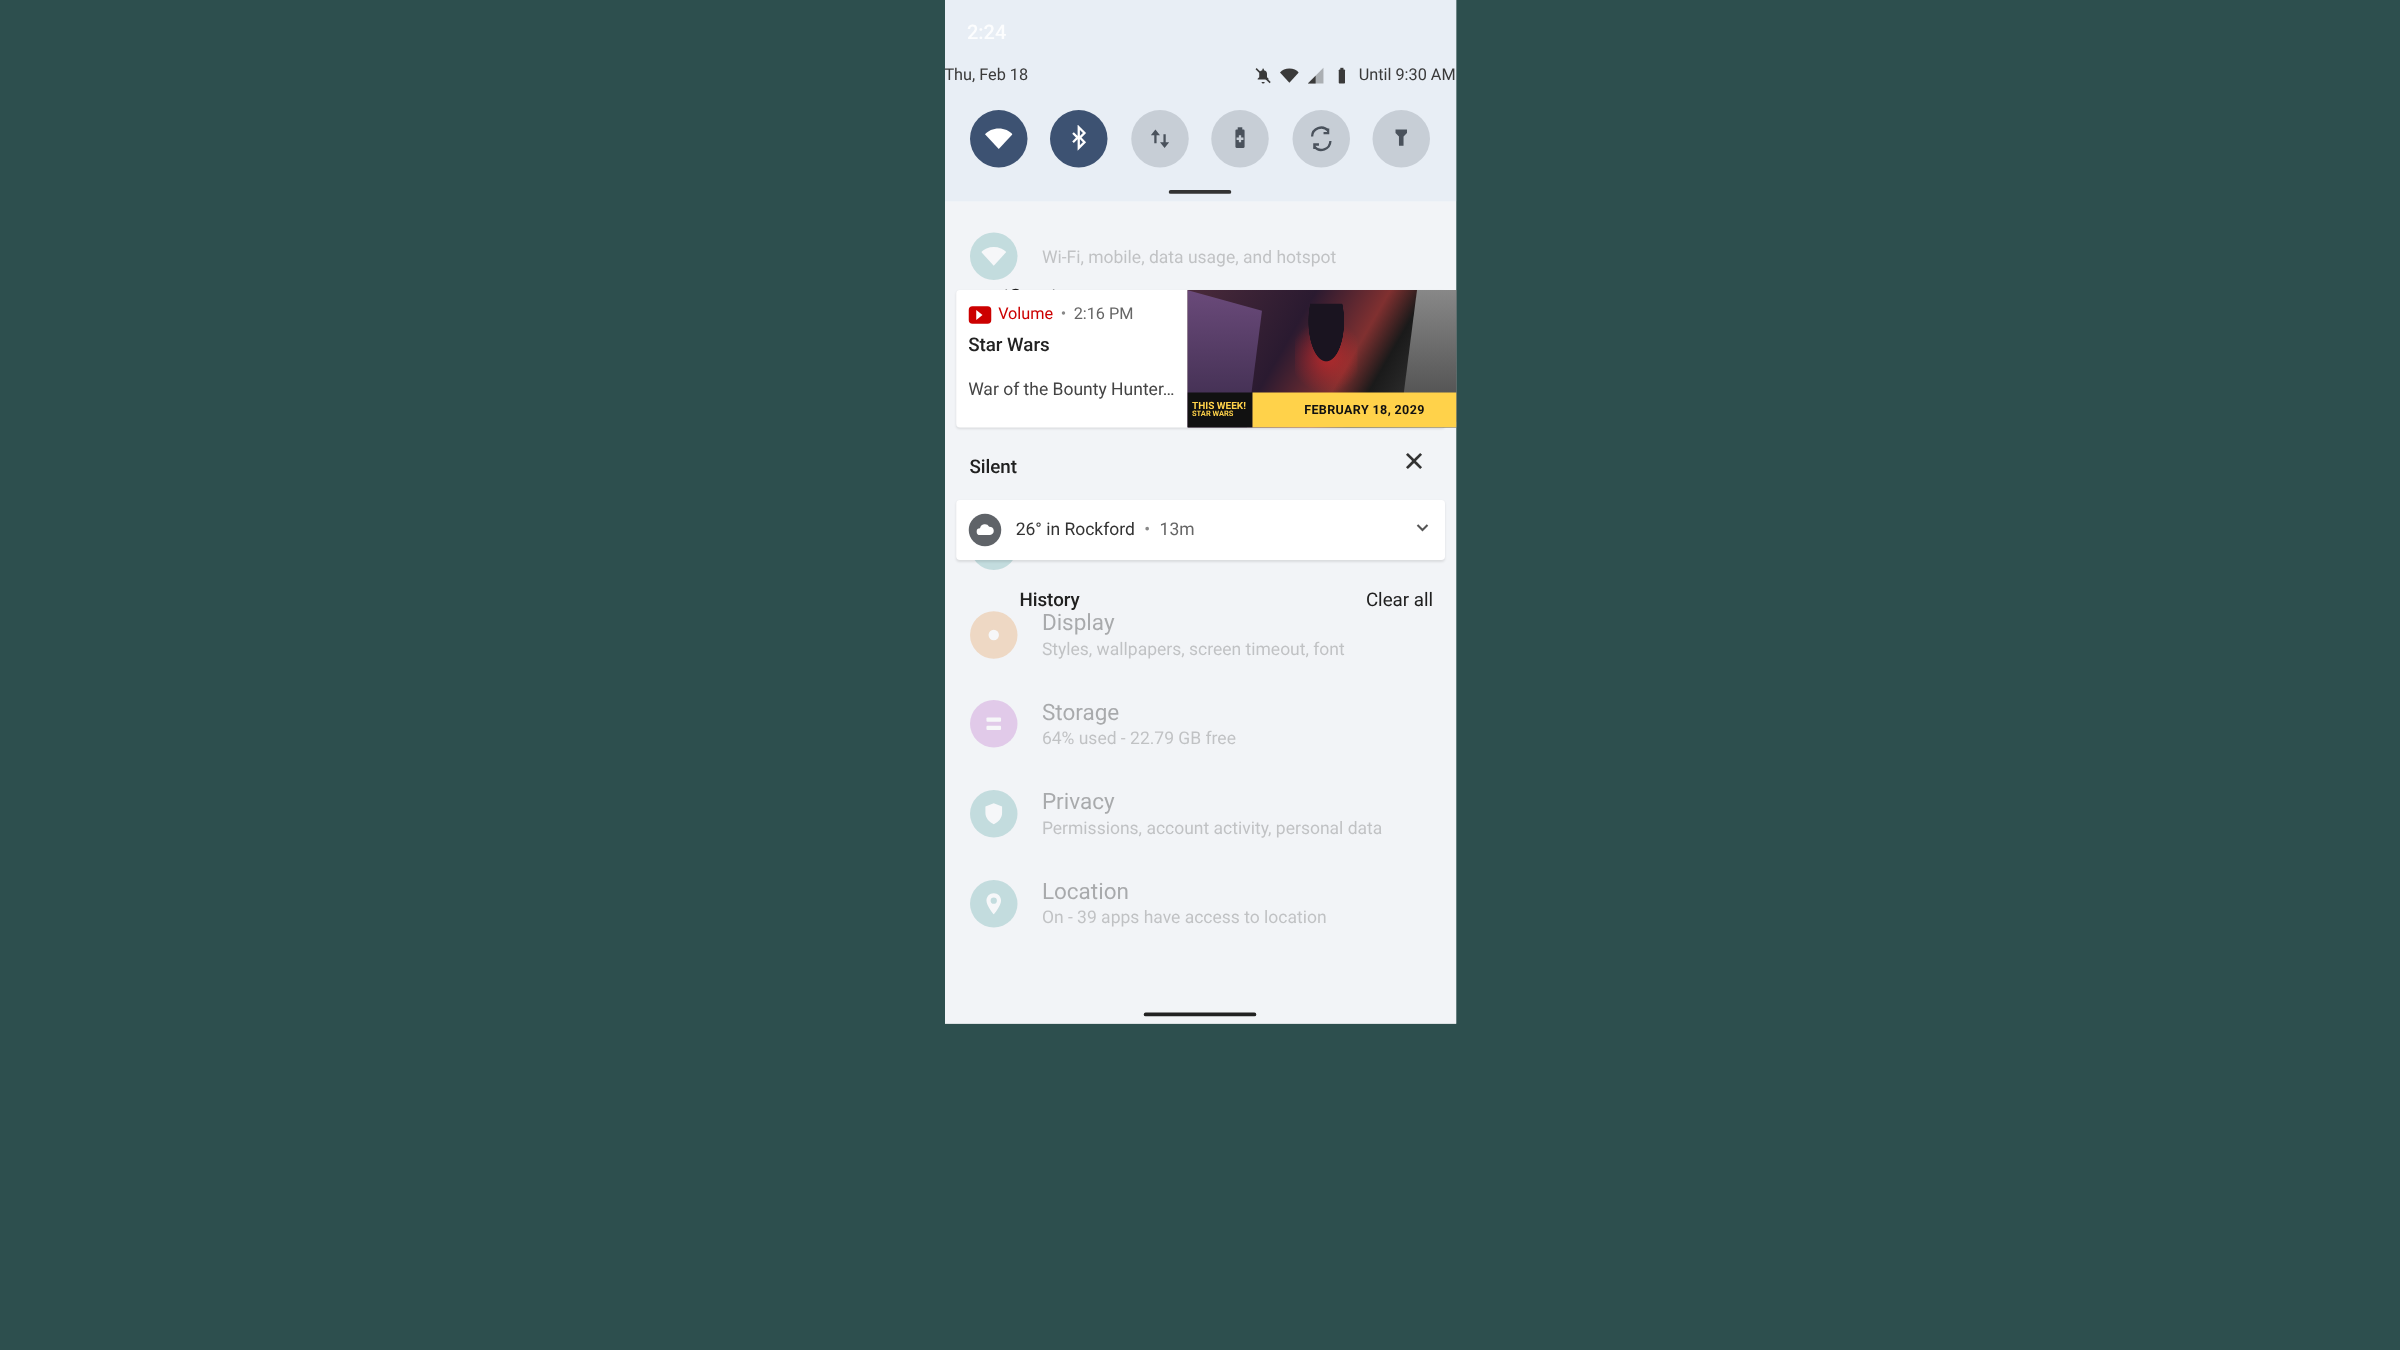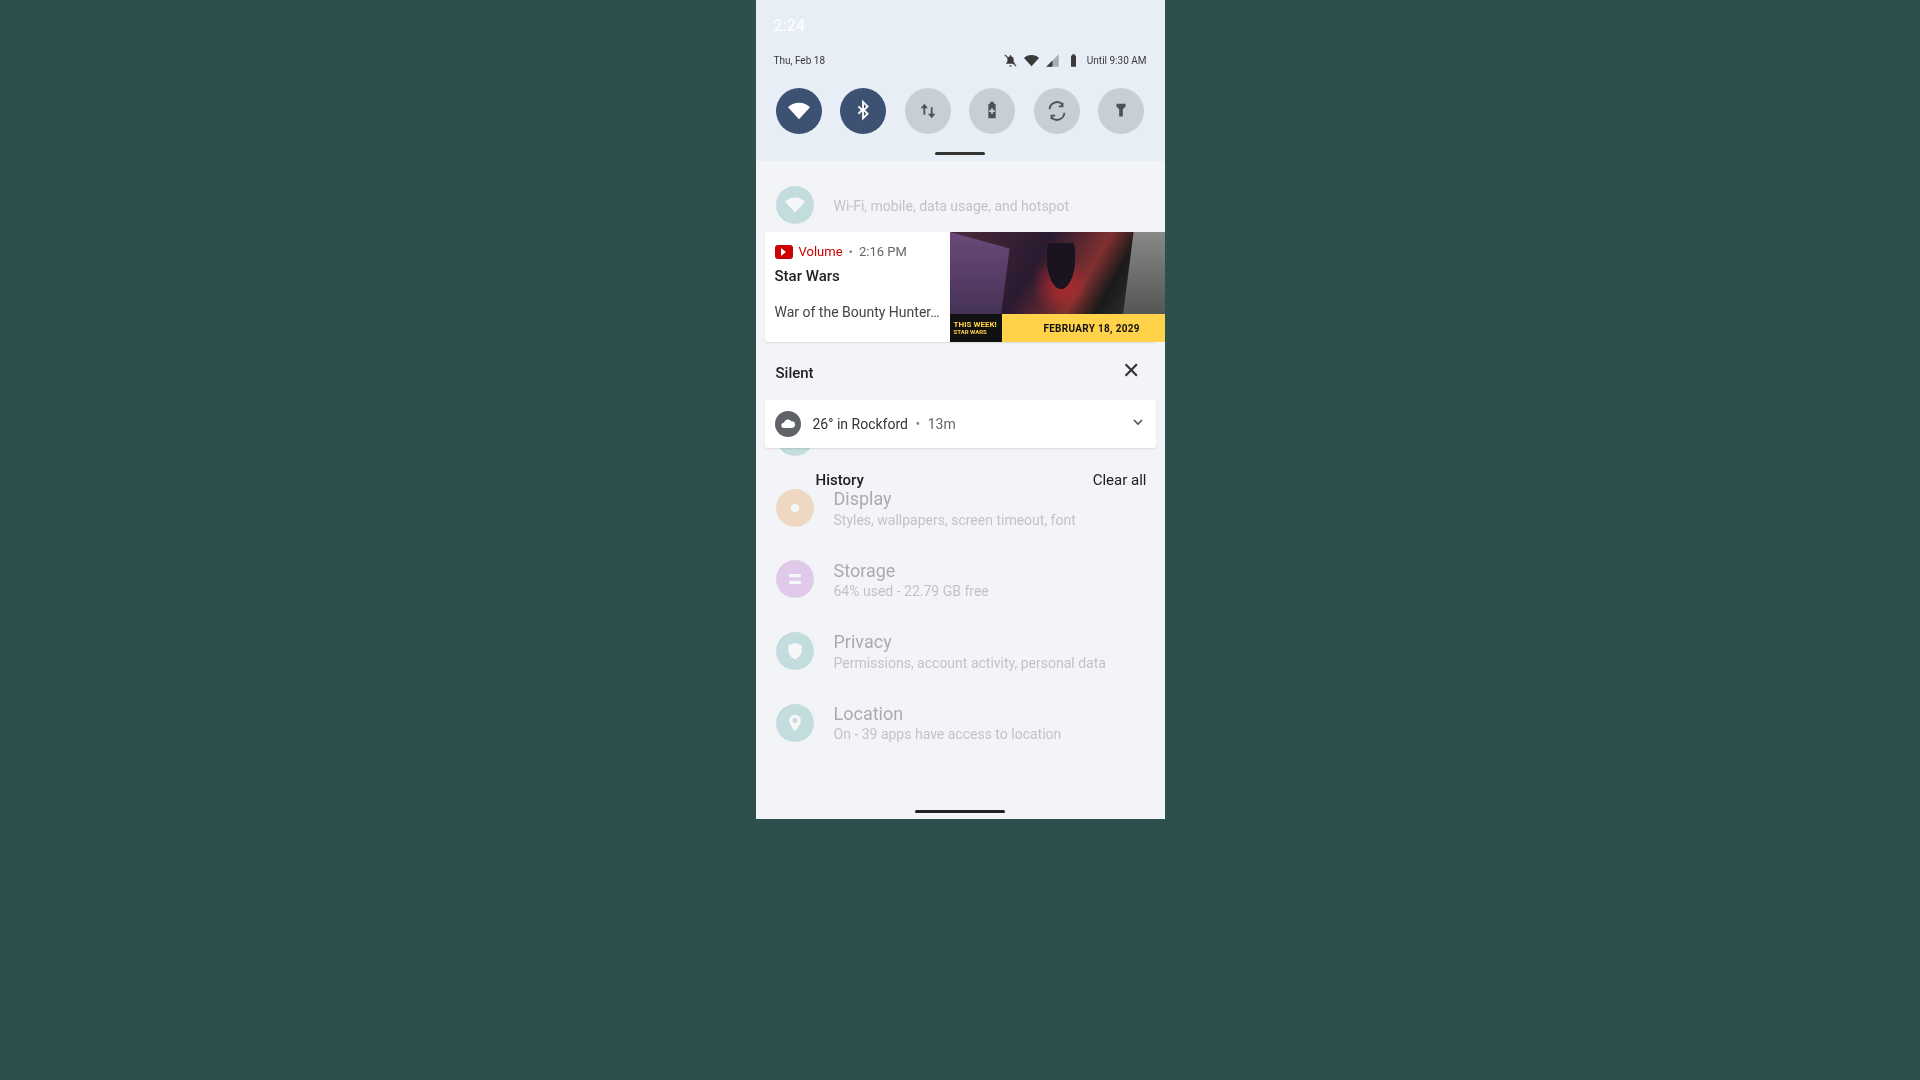--- a/index.html
+++ b/index.html
@@ -45,22 +45,22 @@
   background: #e8eef5;
   padding-bottom: 4px;
 }
 .status-time {
   color: #fff; font-size: 16px; font-weight: 500;
   padding: 16px 18px 8px;
   opacity: 0.9;
 }
 .qs-header {
   display: flex; justify-content: space-between; align-items: center;
-  padding: 10px 18px;
-  font-size: 10px; color: #3a3a3a;
+  padding: 10px 0;
+  font-size: 13px; color: #3a3a3a;
 }
 .qs-header .right { display: flex; align-items: center; gap: 6px; }
 .qs-tiles {
   display: flex; justify-content: space-between;
   padding: 10px 20px 14px;
 }
 .tile {
   width: 46px; height: 46px; border-radius: 50%;
   display: flex; align-items: center; justify-content: center;
   background: #c7ced6; color: #4a525c;

